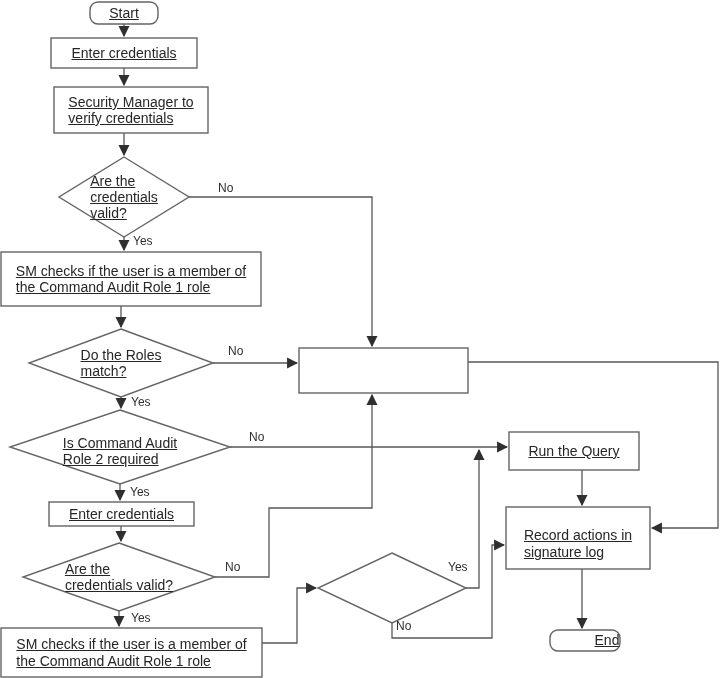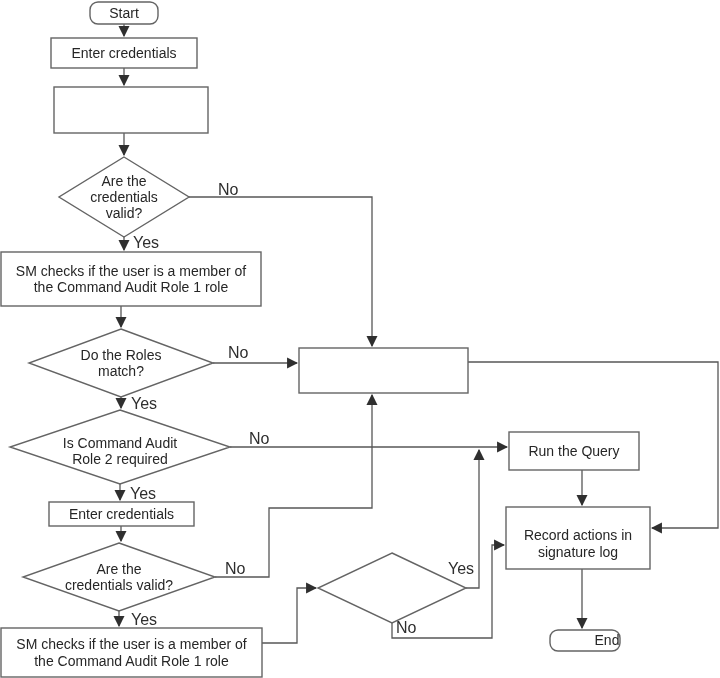--- a/index.html
+++ b/index.html
@@ -5,25 +5,25 @@
   html,body{margin:0;padding:0;background:#ffffff;}
   .stage{
     position:relative;width:720px;height:678px;background:#ffffff;
     font-family:"Liberation Sans",sans-serif;overflow:hidden;
   }
   .stage svg{position:absolute;left:0;top:0;}
   .edge{fill:none;stroke:#575757;stroke-width:1.3px;}
   .shape{fill:#ffffff;stroke:#646464;stroke-width:1.4px;}
   .node-label{
     position:absolute;display:flex;align-items:center;justify-content:center;
-    text-align:center;white-space:pre-line;font-size:14px;line-height:1.15;
-    color:#262626;pointer-events:none;
+    white-space:pre-line;font-size:14px;line-height:1.15;
+    color:#262626;pointer-events:none;text-decoration:underline;
   }
   .edge-label{
-    position:absolute;font-size:16px;color:#2e2e2e;line-height:1;
+    position:absolute;font-size:12px;color:#2e2e2e;line-height:1;
   }
 </style>
 </head>
 <body>
 
 <div class="stage">
 
   <svg width="720" height="678" viewBox="0 0 720 678">
     <defs>
       <marker id="arr" viewBox="0 0 10 10" refX="9" refY="5" markerWidth="8.5" markerHeight="8.5" orient="auto-start-reverse">
@@ -63,20 +63,22 @@
     <polygon class="shape" points="119,543 215,577 119,611 23,577"></polygon>
     <rect class="shape" x="1" y="628" width="261" height="49"></rect>
     <polygon class="shape" points="392,553 466,588 392,623 318,588"></polygon>
     <rect class="shape" x="509" y="432" width="130" height="38"></rect>
     <rect class="shape" x="506" y="507" width="144" height="62"></rect>
     <rect class="shape" x="550" y="630" width="70" height="21" rx="8"></rect>
   </svg>
 
   <div class="node-label" style="left:90px;top:2px;width:68px;height:22px;">Start</div>
   <div class="node-label" style="left:51px;top:38px;width:146px;height:30px;">Enter credentials</div>
+  <div class="node-label" style="left:54px;top:87px;width:154px;height:46px;">Security Manager to
+verify credentials</div>
   <div class="node-label" style="left:59px;top:157px;width:130px;height:80px;">Are the
 credentials
 valid?</div>
   <div class="node-label" style="left:1px;top:252px;width:260px;height:54px;">SM checks if the user is a member of
 the Command Audit Role 1 role</div>
   <div class="node-label" style="left:29px;top:329px;width:184px;height:68px;">Do the Roles
 match?</div>
   <div class="node-label" style="left:10px;top:414px;width:220px;height:74px;">Is Command Audit
 Role 2 required</div>
   <div class="node-label" style="left:49px;top:502px;width:145px;height:24px;">Enter credentials</div>

